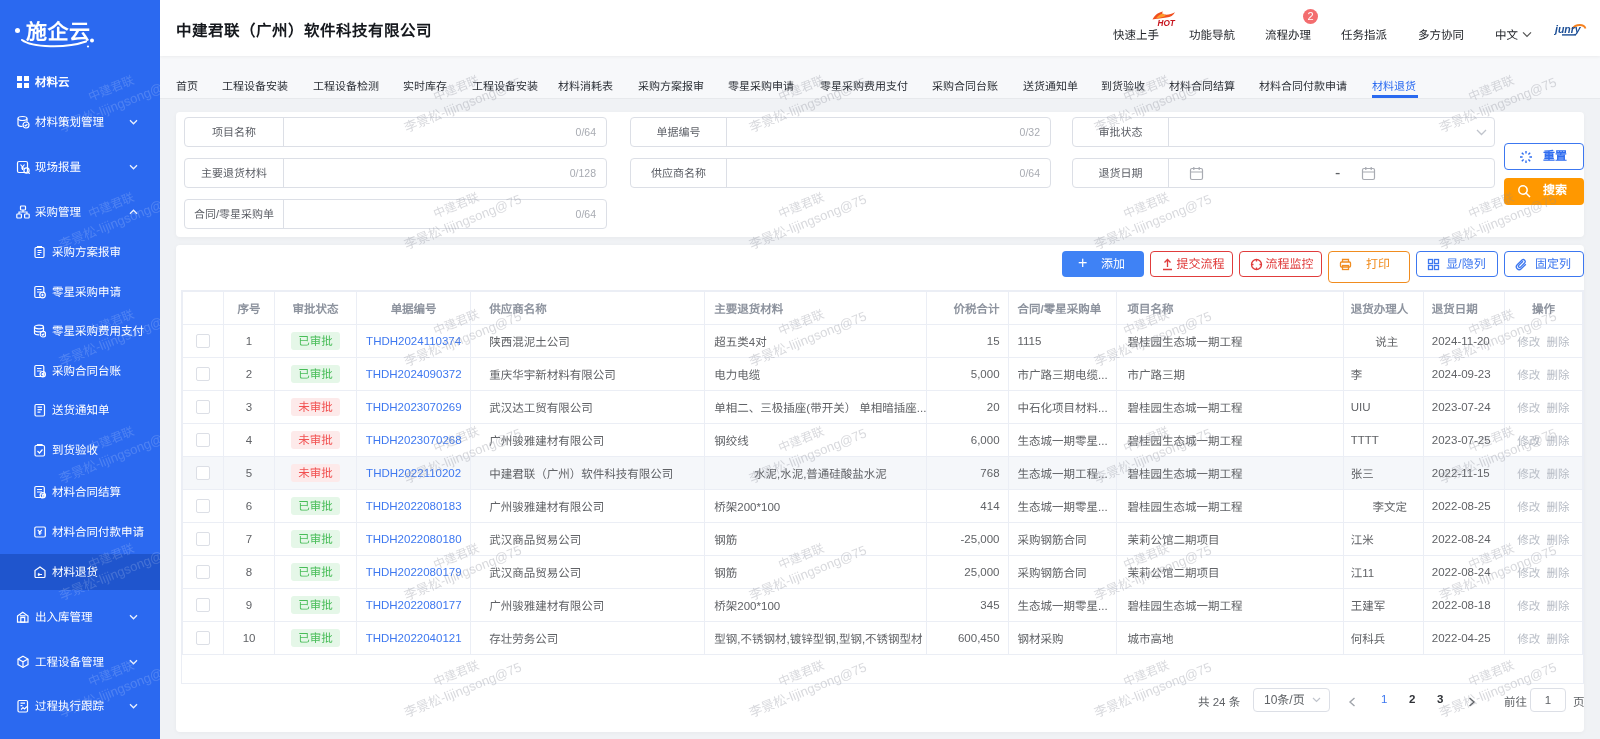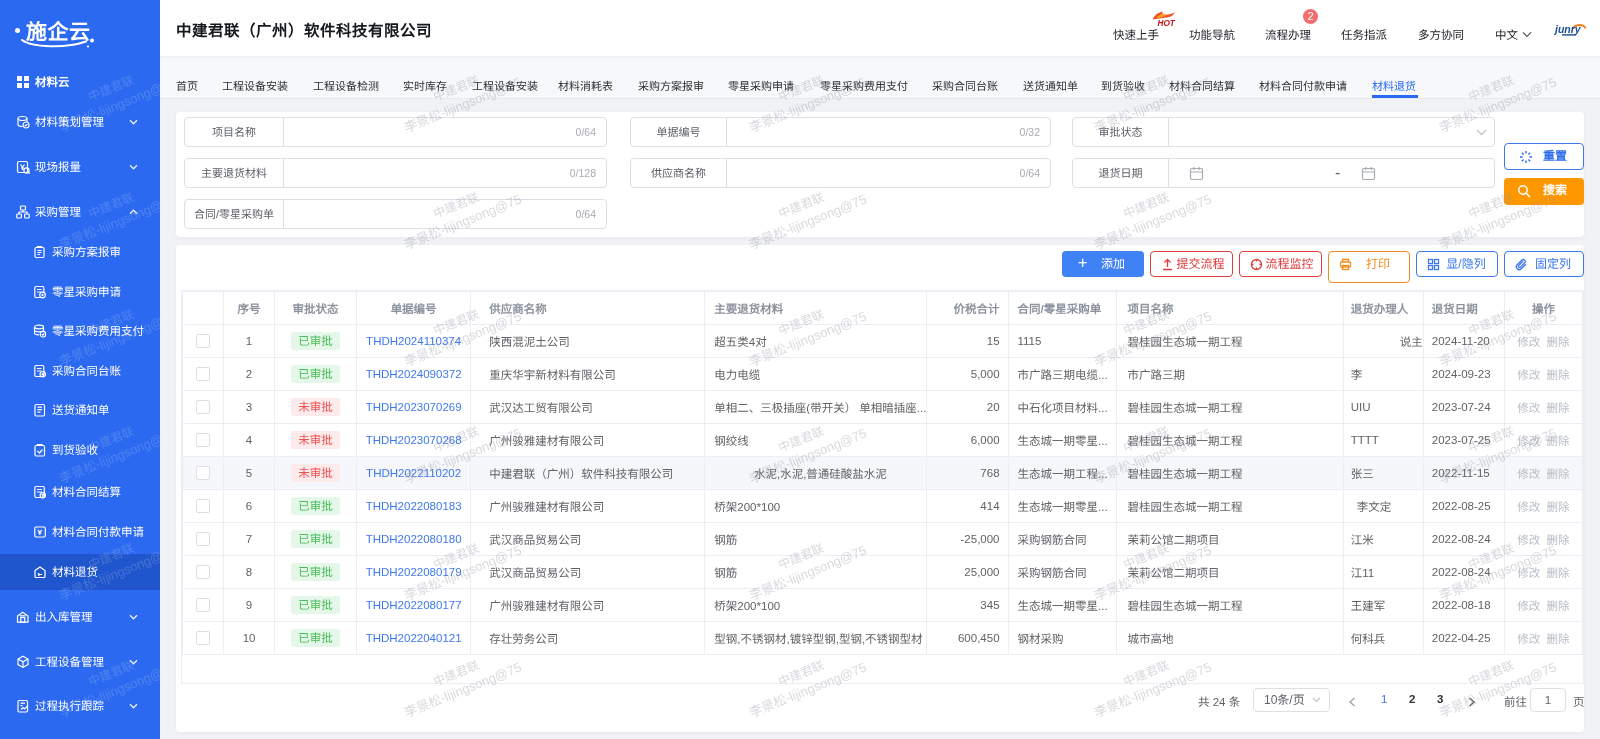--- a/index.html
+++ b/index.html
@@ -452,21 +452,21 @@
           <tr>
             <td style="text-align:center;"><span style="display:inline-block;width:14px;height:14px;border:1px solid #dcdfe6;border-radius:2px;background:#fff;vertical-align:middle;"></span></td>
             <td style="text-align:center;">1</td>
             <td style="text-align:center;"><span class="tag g">已审批</span></td>
             <td style="text-align:center;"><span class="lnk">THDH2024110374</span></td>
             <td class="pl">陕西混泥土公司</td>
             <td class="ell" style="text-align:left;padding-left:9px;">超五类4对</td>
             <td style="text-align:right;padding-right:8px;">15</td>
             <td style="text-align:left;padding-left:9px;margin-top:48px;">1115</td>
             <td style="text-align:left;padding-left:11px;">碧桂园生态城一期工程</td>
-            <td style="text-align:right;padding-left:7px;">说主</td>
+            <td style="text-align:center;padding-left:7px;">说主</td>
             <td style="text-align:left;padding-left:8px;">2024-11-20</td>
             <td style="text-align:center;"><span class="op">修改&nbsp;&nbsp;删除</span></td>
           </tr>
           <tr>
             <td style="text-align:center;"><span style="display:inline-block;width:14px;height:14px;border:1px solid #dcdfe6;border-radius:2px;background:#fff;vertical-align:middle;"></span></td>
             <td style="text-align:center;">2</td>
             <td style="text-align:center;"><span class="tag g">已审批</span></td>
             <td style="text-align:center;"><span class="lnk">THDH2024090372</span></td>
             <td class="pl">重庆华宇新材料有限公司</td>
             <td class="ell" style="text-align:left;padding-left:9px;">电力电缆</td>
@@ -522,21 +522,21 @@
           <tr>
             <td style="text-align:center;"><span style="display:inline-block;width:14px;height:14px;border:1px solid #dcdfe6;border-radius:2px;background:#fff;vertical-align:middle;"></span></td>
             <td style="text-align:center;">6</td>
             <td style="text-align:center;"><span class="tag g">已审批</span></td>
             <td style="text-align:center;"><span class="lnk">THDH2022080183</span></td>
             <td class="pl">广州骏雅建材有限公司</td>
             <td class="ell" style="text-align:left;padding-left:9px;">桥架200*100</td>
             <td style="text-align:right;padding-right:8px;">414</td>
             <td style="text-align:left;padding-left:9px;">生态城一期零星...</td>
             <td style="text-align:left;padding-left:11px;">碧桂园生态城一期工程</td>
-            <td style="text-align:left;padding-left:13px;">李文定</td>
+            <td style="text-align:center;padding-left:13px;">李文定</td>
             <td style="text-align:left;padding-left:8px;">2022-08-25</td>
             <td style="text-align:center;"><span class="op">修改&nbsp;&nbsp;删除</span></td>
           </tr>
           <tr>
             <td style="text-align:center;"><span style="display:inline-block;width:14px;height:14px;border:1px solid #dcdfe6;border-radius:2px;background:#fff;vertical-align:middle;"></span></td>
             <td style="text-align:center;">7</td>
             <td style="text-align:center;"><span class="tag g">已审批</span></td>
             <td style="text-align:center;"><span class="lnk">THDH2022080180</span></td>
             <td class="pl">武汉商品贸易公司</td>
             <td class="ell" style="text-align:left;padding-left:9px;">钢筋</td>

